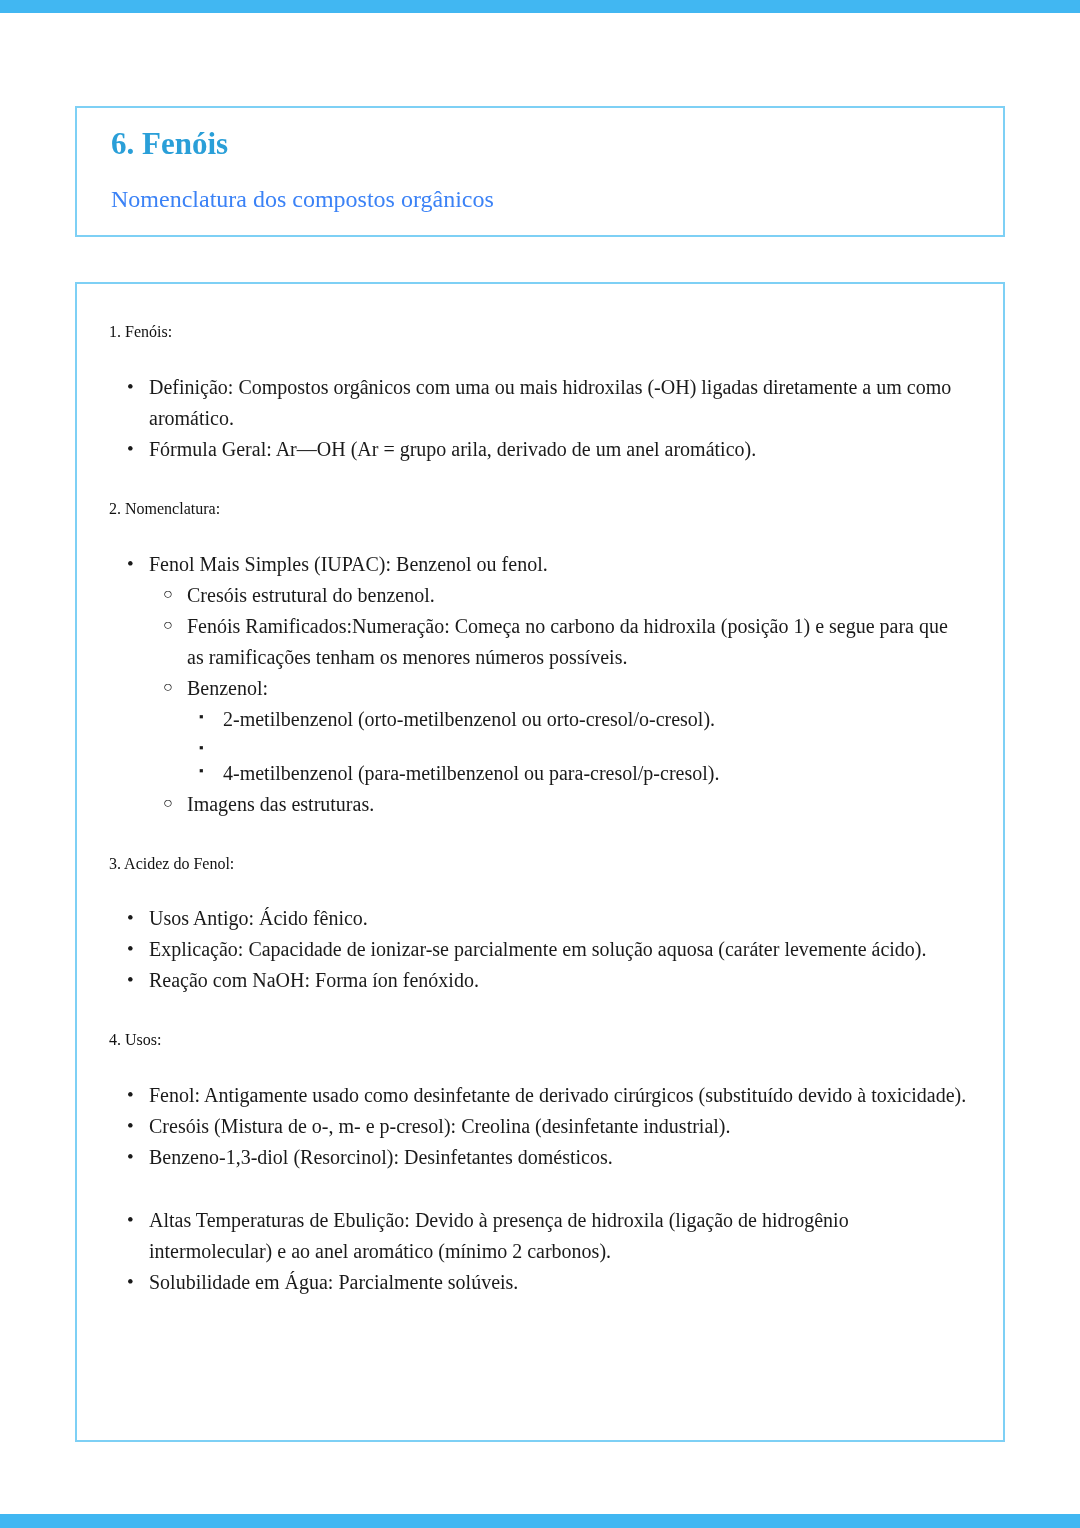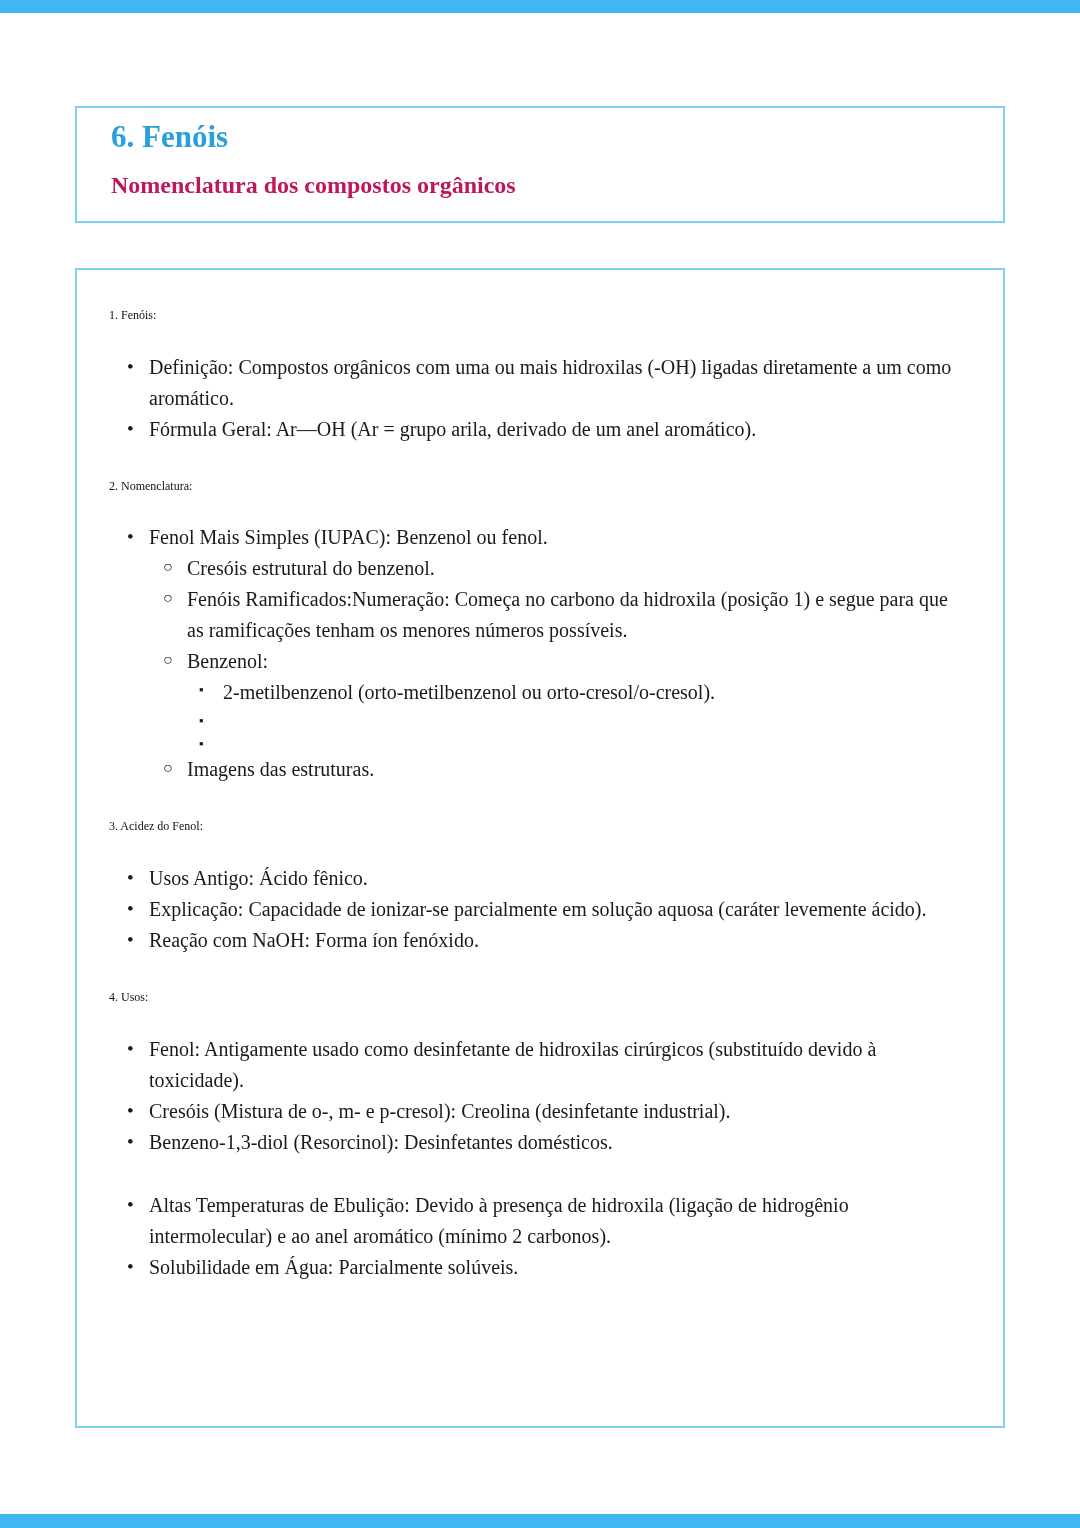--- a/index.html
+++ b/index.html
@@ -26,46 +26,46 @@
   .accent-bar.bottom {
     position: absolute;
     left: 0;
     bottom: 0;
     height: 14px;
   }
   .title-card {
     margin: 93px 75px 0 75px;
     border: 2px solid #7ed0f5;
     background: #ffffff;
-    padding: 10px 34px 20px 34px;
+    padding: 17px 34px 20px 34px;
   }
   .title-card h1 {
     font-size: 31px;
     font-weight: 700;
     color: #2a9fd8;
     line-height: 1.25;
   }
   .title-card h2 {
     font-size: 24px;
-    font-weight: 700;
-    color: #be185d;
+    font-weight: 400;
+    color: #3b82f6;
     line-height: 1.3;
-    margin-top: 13px;
+    margin-top: 20px;
   }
   .notes-card {
     margin: 45px 75px 0 75px;
     border: 2px solid #7ed0f5;
     background: #ffffff;
     padding: 36px 34px 42px 32px;
     min-height: 1160px;
   }
   .section { margin-bottom: 32px; }
   .section:last-child { margin-bottom: 0; }
   .section-heading {
-    font-size: 12px;
+    font-size: 16px;
     color: #111111;
     margin-bottom: 27px;
     line-height: 1.55;
   }
   .li {
     display: flex;
     align-items: flex-start;
     font-size: 20px;
     line-height: 1.55;
   }
@@ -125,20 +125,21 @@
           </div>
           <div class="li level3">
             <span class="marker">▪</span>
             <span class="text">2-metilbenzenol (orto-metilbenzenol ou orto-cresol/o-cresol).</span>
           </div>
           <div class="li level3">
             <span class="marker">▪</span>
           </div>
           <div class="li level3">
             <span class="marker">▪</span>
+            <span class="text">4-metilbenzenol (para-metilbenzenol ou para-cresol/p-cresol).</span>
           </div>
           <div class="li level2">
             <span class="marker">○</span>
             <span class="text">Imagens das estruturas.</span>
           </div>
         </div>
         <div class="section">
           <p class="section-heading">3. Acidez do Fenol:</p>
           <div class="li level1">
             <span class="marker">•</span>
@@ -150,21 +151,21 @@
           </div>
           <div class="li level1">
             <span class="marker">•</span>
             <span class="text">Reação com NaOH: Forma íon fenóxido.</span>
           </div>
         </div>
         <div class="section">
           <p class="section-heading">4. Usos:</p>
           <div class="li level1">
             <span class="marker">•</span>
-            <span class="text">Fenol: Antigamente usado como desinfetante de hidroxilas cirúrgicos (substituído devido à toxicidade).</span>
+            <span class="text">Fenol: Antigamente usado como desinfetante de derivado cirúrgicos (substituído devido à toxicidade).</span>
           </div>
           <div class="li level1">
             <span class="marker">•</span>
             <span class="text">Cresóis (Mistura de o-, m- e p-cresol): Creolina (desinfetante industrial).</span>
           </div>
           <div class="li level1">
             <span class="marker">•</span>
             <span class="text">Benzeno-1,3-diol (Resorcinol): Desinfetantes domésticos.</span>
           </div>
         </div>

